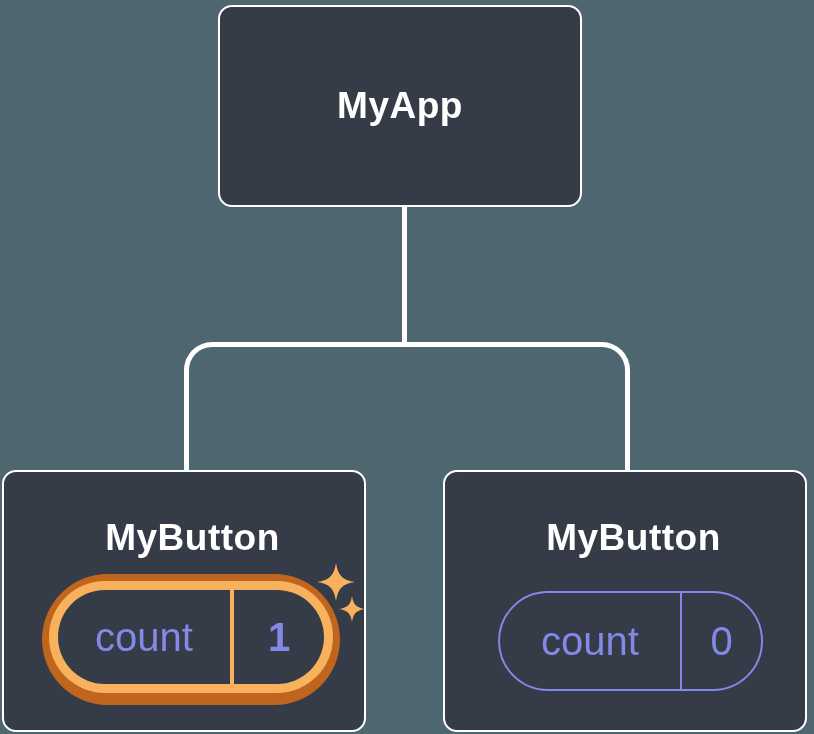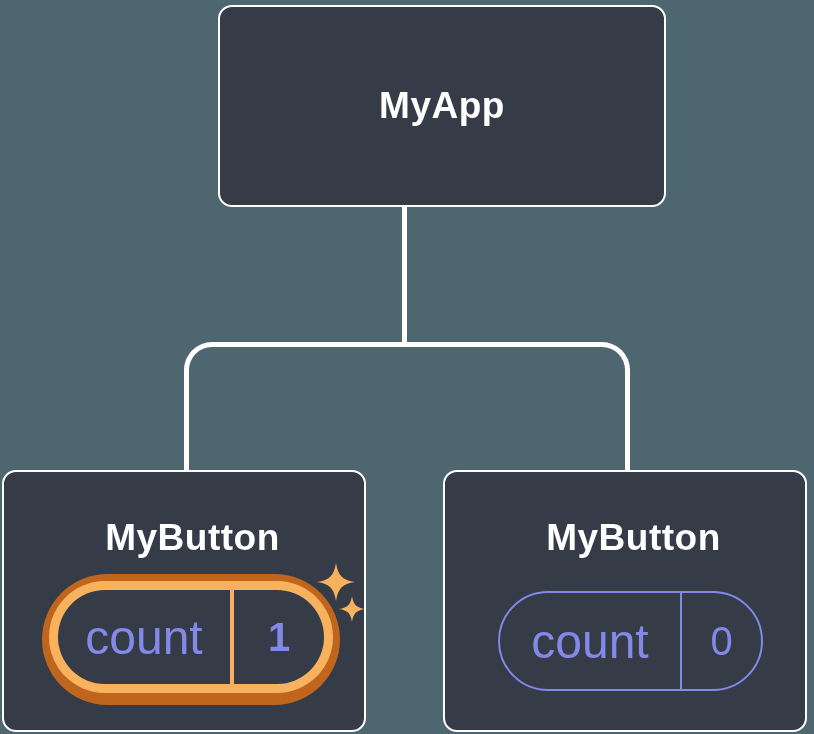--- a/index.html
+++ b/index.html
@@ -16,21 +16,21 @@
     background: var(--background, #4d666f);
   }
   
   .card {
     position: absolute;
     background: var(--card, #353b47);
     border: 2.5px solid var(--line, #ffffff);
     border-radius: 14px;
   }
   .card-root {
-    left: 218px; top: 5px; width: 448px; height: 202px;
+    left: 218px; top: 5px; width: 364px; height: 202px;
     display: flex; align-items: center; justify-content: center;
   }
   .card-child-left  { left: 2px;   top: 470px; width: 364px; height: 262px; }
   .card-child-right { left: 443px; top: 470px; width: 364px; height: 262px; }
   .node-label {
     color: var(--line, #ffffff);
     font-size: 37px;
     font-weight: bold;
     letter-spacing: 0.5px;
   }
@@ -67,21 +67,21 @@
   }
   .pill-plain .pill-key {
     width: 180px;
     display: flex; align-items: center; justify-content: center;
   }
   .pill-plain .pill-val {
     flex: 1;
     display: flex; align-items: center; justify-content: center;
   }
   .pill-divider-purple { width: 2px; background: var(--accent, #8289e6); }
-  .pill-key-text { color: var(--accent, #8289e6); font-size: 48px; }
+  .pill-key-text { color: var(--accent, #8289e6); font-size: 40px; }
   .pill-val-text { color: var(--accent, #8289e6); font-size: 40px; }
   .pill-val-text.bold { font-weight: bold; }
   
   .glow-outer {
     position: absolute;
     left: 38px; top: 102px;
     background: var(--highlight-dark, #c0651d);
     border-radius: 999px;
     padding: 7px 7px 12px 7px;
     display: inline-block;

